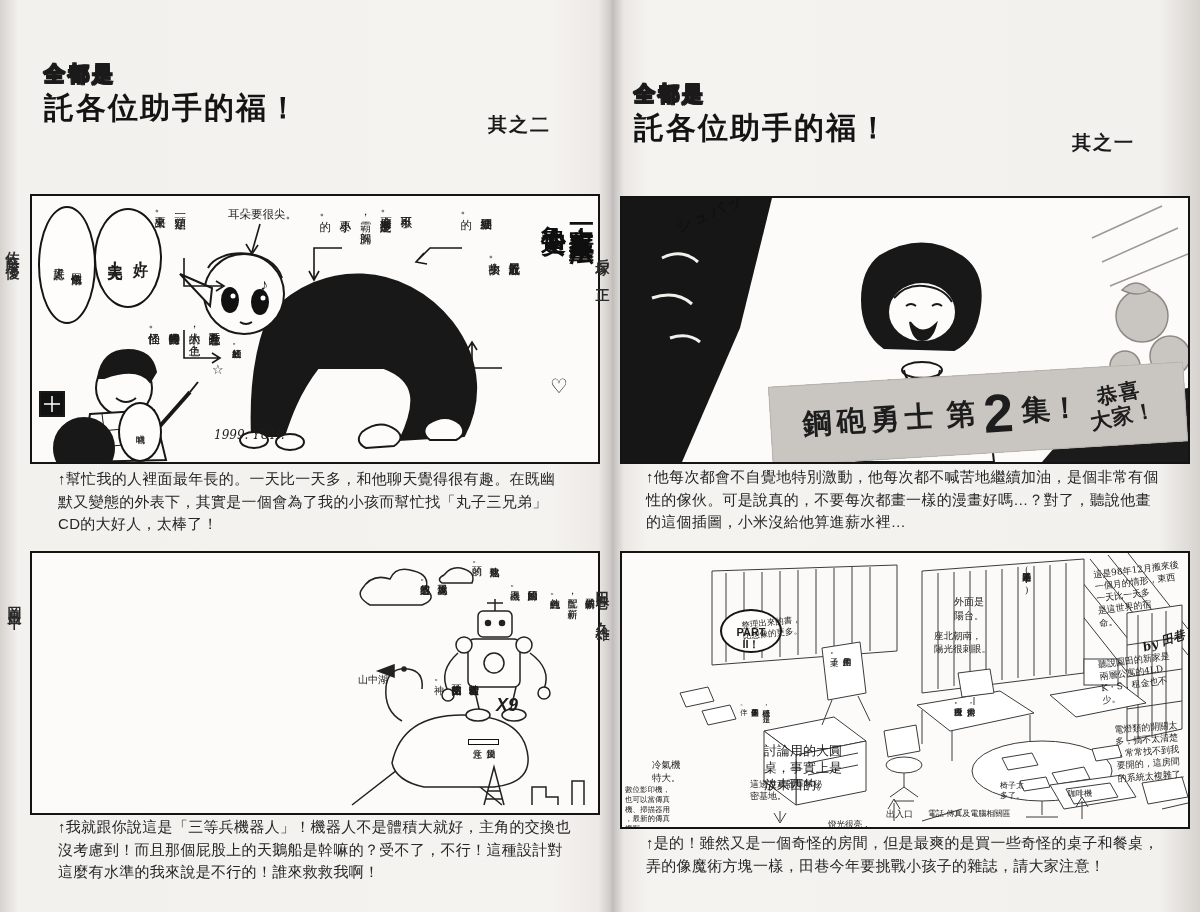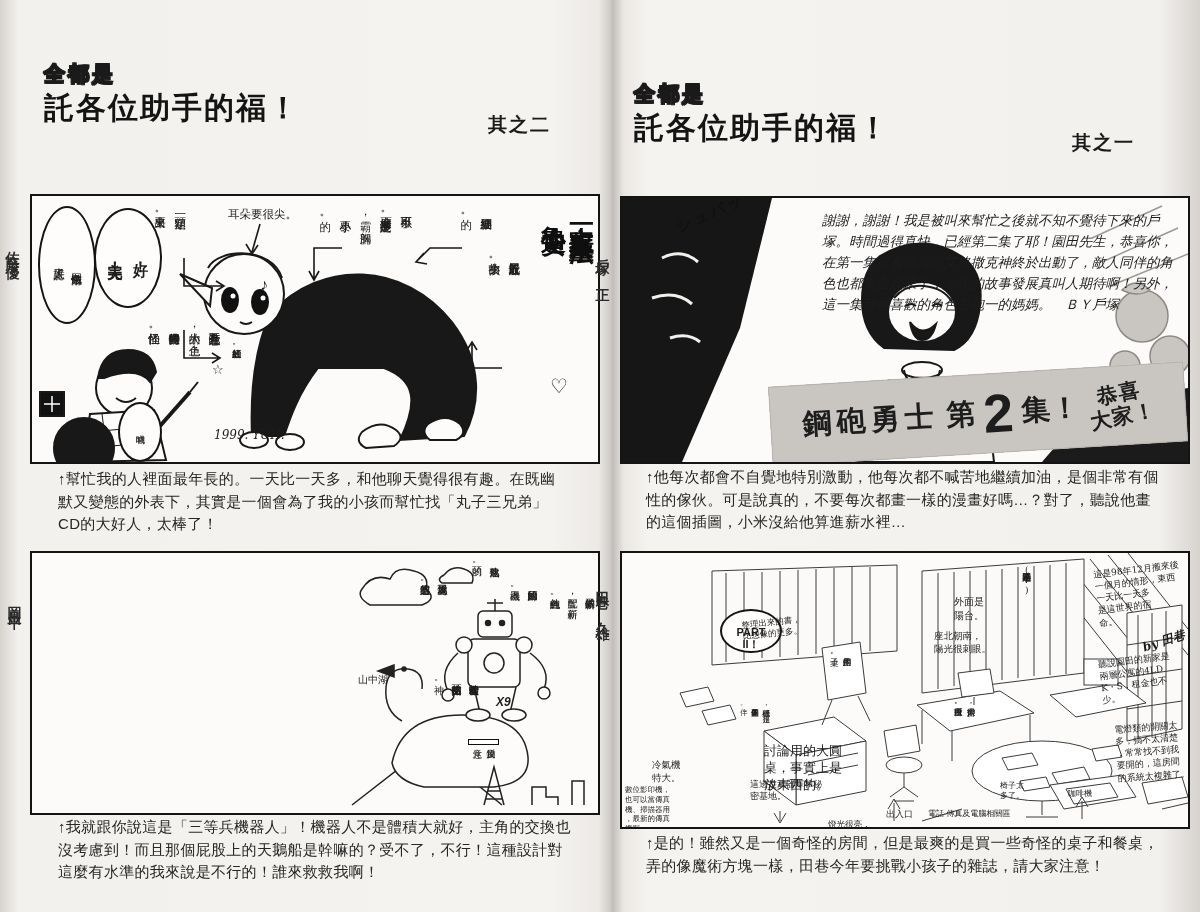--- a/index.html
+++ b/index.html
@@ -163,21 +163,21 @@
   <div class="note v pre" style="left:384px;top:24px;font-size:10px;">為了展現立體
 感的雲造型。</div>
   <div class="note v pre" style="left:474px;top:30px;font-size:10px;">回歸原始的
 機器人。</div>
   <div class="note v pre" style="left:514px;top:38px;font-size:10px;">做了嶄新的
 配置，嶄新
 的純白色。</div>
   <div class="note v pre" style="left:398px;top:124px;font-size:10px;">站在驕傲的富士
 山頭的艾格撒克
 神。</div>
-  <div class="abs" style="left:464px;top:142px;font-size:12px;font-weight:bold;font-style:italic;">X9</div>
+  <div class="abs" style="left:464px;top:142px;font-size:18px;font-weight:bold;font-style:italic;">X9</div>
   <div class="note" style="left:326px;top:118px;font-size:10px;">山中湖</div>
   <div class="sign-box v pre" style="left:436px;top:186px;font-size:9px;line-height:1.5;">反物質
 注意</div>
 </div>
 
 <div class="caption pre" style="left:58px;top:816px;width:515px;">↑我就跟你說這是「三等兵機器人」！機器人不是體積大就好，主角的交換也沒考慮到！而且那個屁股上的天鵝船是幹嘛的？受不了，不行！這種設計對這麼有水準的我來說是不行的！誰來救救我啊！</div>
 
 <div class="title-small" style="left:634px;top:80px;">全都是</div>
 <div class="title-main" style="left:634px;top:108px;">託各位助手的福！</div>
 <div class="part" style="left:1072px;top:130px;">其之一</div>
@@ -203,21 +203,20 @@
     <g fill="#c9c6c2" stroke="#8d8a86" stroke-width="1.5">
       <circle cx="520" cy="118" r="26"></circle>
       <circle cx="548" cy="158" r="20"></circle>
       <circle cx="503" cy="168" r="15"></circle>
       <path d="M500,92 q14,-14 28,0 q-12,8 -28,0 Z"></path>
     </g>
     <path d="M470,40 L540,8 M480,64 L556,30 M488,88 L566,56" stroke="#9b9894" stroke-width="1.5"></path>
     <polygon points="420,264 468,208 566,190 566,264" fill="#1b1b1b"></polygon>
   </svg>
   <div class="abs" style="left:52px;top:6px;transform:rotate(-24deg);font-size:15px;font-weight:bold;letter-spacing:3px;color:#111;">シュバッ</div>
-  <div class="abs hand pre" style="left:200px;top:12px;width:352px;font-size:13.5px;line-height:1.55;font-style:italic;">謝謝，謝謝！我是被叫來幫忙之後就不知不覺待下來的戶塚。時間過得真快，已經第二集了耶！園田先生，恭喜你，在第一集沒有活躍的艾格撒克神終於出動了，敵人同伴的角色也都集合起來了，今後的故事發展真叫人期待啊！另外，這一集我最喜歡的角色是砲一的媽媽。　ＢＹ戶塚</div>
   <div class="banner" style="left:148px;top:176px;width:416px;height:80px;">
     <span class="b1">鋼砲勇士</span>
     <span class="b2">第</span>
     <span class="bnum">2</span>
     <span class="b2">集！</span>
     <span class="bside">恭喜
 大家！</span>
   </div>
 </div>
 

